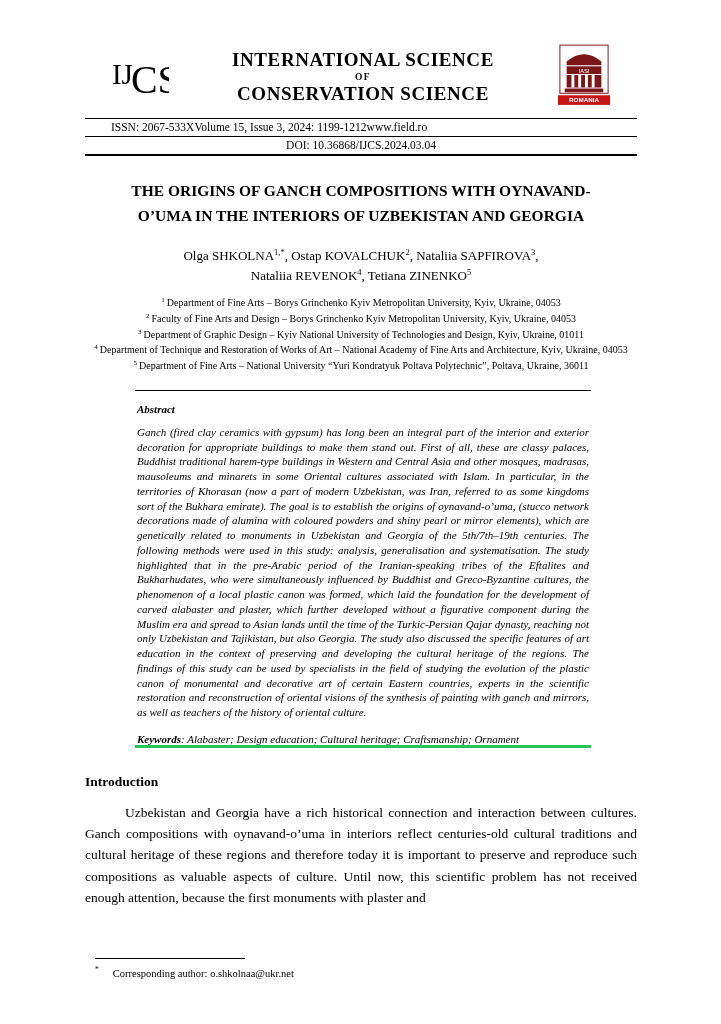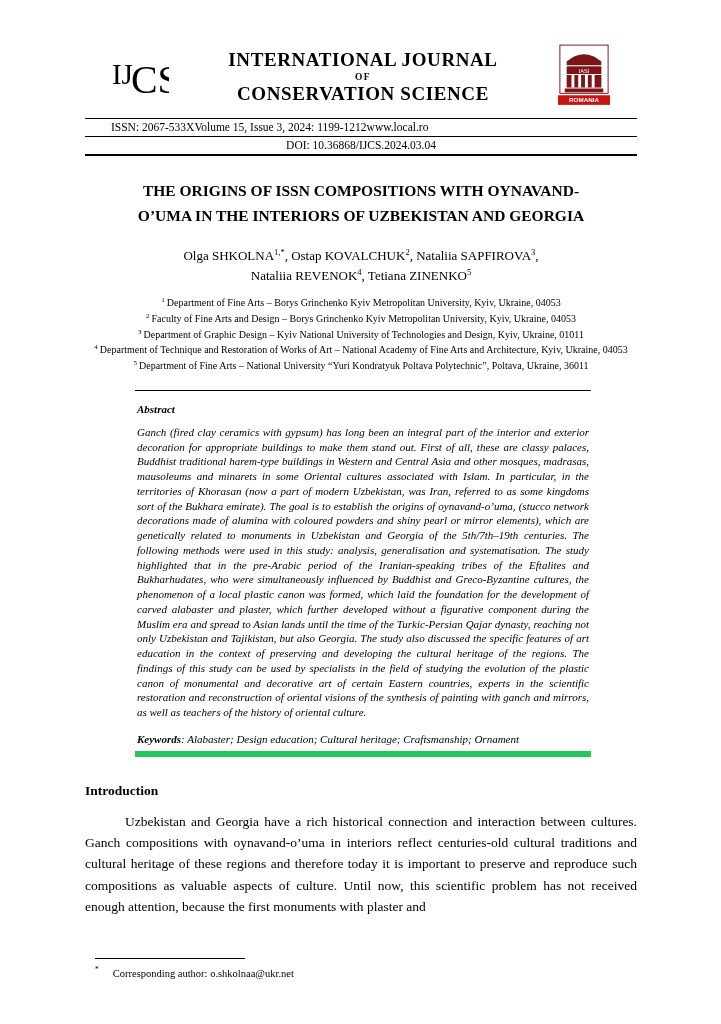--- a/index.html
+++ b/index.html
@@ -30,22 +30,22 @@
   
   .article-title { margin-top: 22px; text-align: center; font-weight: bold; font-size: 15.5px; line-height: 1.62; }
   .authors { margin-top: 18px; text-align: center; font-size: 13px; line-height: 1.5; }
   .authors sup { font-size: 8.5px; }
   .affiliations { margin-top: 9px; text-align: center; font-size: 10px; line-height: 1.45; }
   .affiliations sup { font-size: 7px; margin-right: 2px; }
   
   .abstract-block {
     margin: 16px 46px 0 50px;
     border-top: 1px solid #000;
-    border-bottom: 6px solid #22c55e;
-    padding: 12px 2px 6px 2px;
+    border-bottom: 3px solid #22c55e;
+    padding: 12px 2px 0 2px;
     font-style: italic;
   }
   .abstract-heading { font-weight: bold; font-size: 11px; margin-bottom: 10px; }
   .abstract-body { font-size: 11px; line-height: 1.34; text-align: justify; margin: 0; }
   .keywords { margin: 13px 0 0 0; font-size: 11px; }
   .kw-label { font-weight: bold; }
   
   .section-heading { margin: 26px 0 0 0; font-size: 13.5px; font-weight: bold; }
   .body-para { margin: 12px 0 0 0; font-size: 13.5px; line-height: 1.58; text-align: justify; text-indent: 40px; }
   
@@ -63,21 +63,21 @@
 
   <header>
     <div class="header-row">
       <div class="logo-left">
         <svg viewBox="0 0 64 56" width="58" height="52">
           <text x="1" y="38" font-size="32">IJ</text>
           <text x="22" y="48" font-size="44">CS</text>
         </svg>
       </div>
       <div class="header-center">
-        <div class="jtitle">INTERNATIONAL JOURNAL</div>
+        <div class="jtitle">INTERNATIONAL SCIENCE</div>
         <div class="jof">OF</div>
         <div class="jtitle">CONSERVATION SCIENCE</div>
       </div>
       <div class="logo-right">
         <svg viewBox="0 0 56 64" width="54" height="62">
           <rect x="3" y="1" width="50" height="50" fill="#ffffff" stroke="#7a1518" stroke-width="1"></rect>
           <g fill="#7a1518">
             <path d="M10 18 Q28 3 46 18 L46 22 L10 22 Z"></path>
             <rect x="10" y="23" width="36" height="8"></rect>
             <rect x="10" y="32" width="36" height="13"></rect>
@@ -91,30 +91,30 @@
           <rect x="1" y="53" width="54" height="10" fill="#c41414"></rect>
           <text class="sans" x="28" y="60.5" font-size="6.5" font-weight="bold" fill="#ffffff" text-anchor="middle">ROMANIA</text>
         </svg>
       </div>
     </div>
 
     <div class="rule"></div>
     <div class="meta-row">
       <span>ISSN: 2067-533X</span>
       <span>Volume 15, Issue 3, 2024: 1199-1212</span>
-      <span>www.local.ro</span>
+      <span>www.field.ro</span>
     </div>
     <div class="rule"></div>
     <div class="doi-row">
       <span>DOI: 10.36868/IJCS.2024.03.04</span>
     </div>
     <div class="rule thick"></div>
   </header>
 
-  <h1 class="article-title"><span>THE ORIGINS OF ISSN COMPOSITIONS WITH OYNAVAND-</span><br><span>O’UMA IN THE INTERIORS OF UZBEKISTAN AND GEORGIA</span></h1>
+  <h1 class="article-title"><span>THE ORIGINS OF GANCH COMPOSITIONS WITH OYNAVAND-</span><br><span>O’UMA IN THE INTERIORS OF UZBEKISTAN AND GEORGIA</span></h1>
 
   <div class="authors">
     <div><span>Olga SHKOLNA</span><sup>1,*</sup><span>, </span><span>Ostap KOVALCHUK</span><sup>2</sup><span>, </span><span>Nataliia SAPFIROVA</span><sup>3</sup><span>,</span></div>
     <div><span>Nataliia REVENOK</span><sup>4</sup><span>, </span><span>Tetiana ZINENKO</span><sup>5</sup></div>
   </div>
 
   <div class="affiliations">
     <div><sup>1</sup><span>Department of Fine Arts – Borys Grinchenko Kyiv Metropolitan University, Kyiv, Ukraine, 04053</span></div>
     <div><sup>2</sup><span>Faculty of Fine Arts and Design – Borys Grinchenko Kyiv Metropolitan University, Kyiv, Ukraine, 04053</span></div>
     <div><sup>3</sup><span>Department of Graphic Design – Kyiv National University of Technologies and Design, Kyiv, Ukraine, 01011</span></div>

